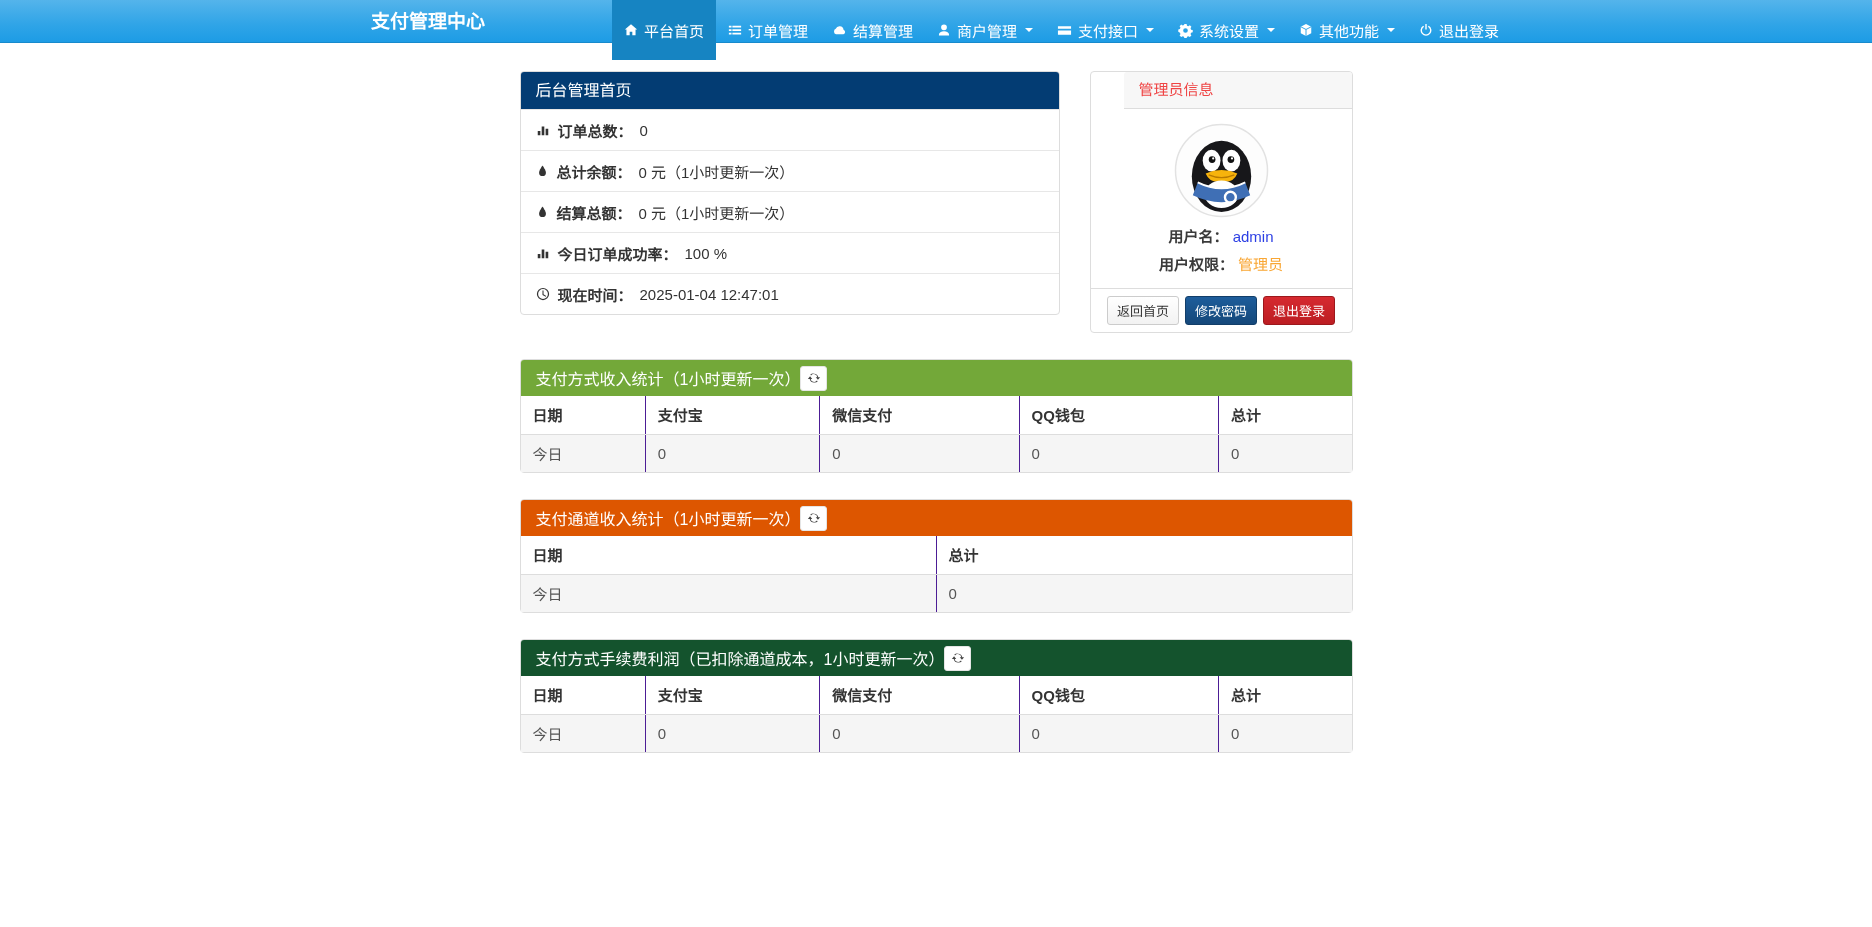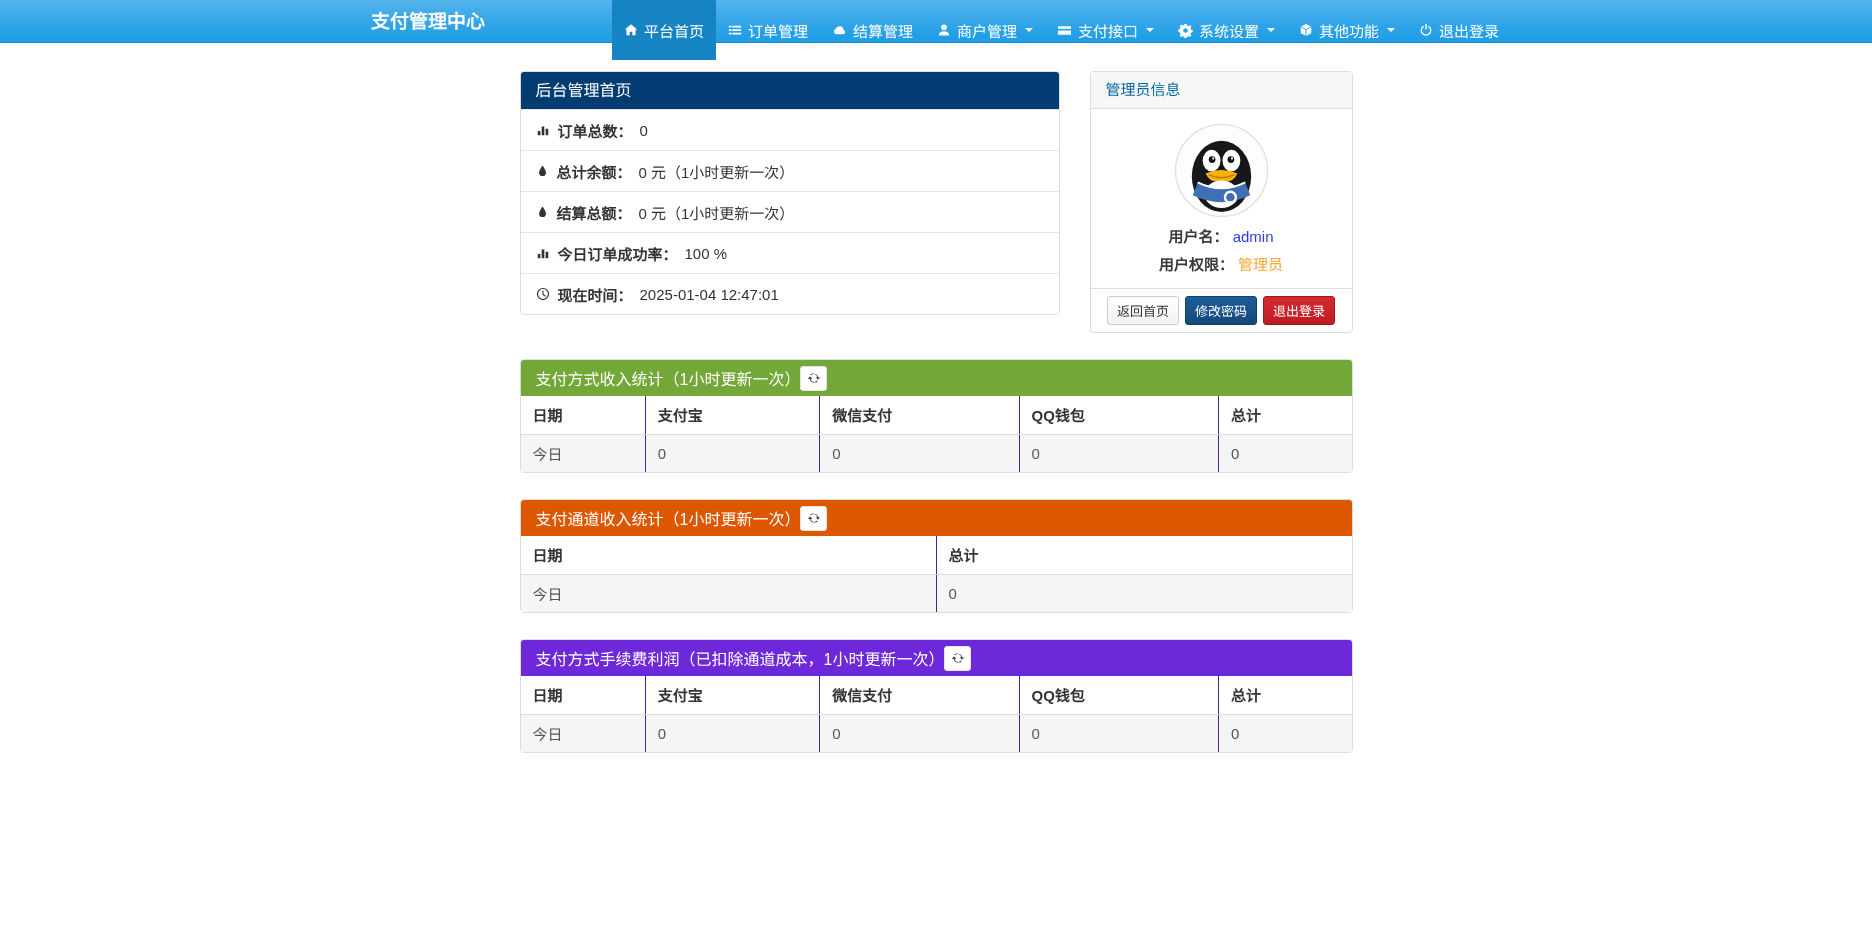--- a/index.html
+++ b/index.html
@@ -24,39 +24,39 @@
   
   .panel { border:1px solid #ddd; border-radius:4px; background:#fff; }
   .panel-head-navy { background:#033c73; color:#fff; font-size:16px; padding:0 15px; height:37px; line-height:37px; border-radius:3px 3px 0 0; }
   .stat-row { display:flex; align-items:center; height:41px; padding:0 15px; font-size:15px; color:#333; border-top:1px solid #e7e7e7; }
   .stat-row:first-of-type { border-top:none; }
   .stat-row .s-icon { margin-right:8px; display:flex; }
   .stat-label { font-weight:bold; }
   .stat-value { margin-left:7px; }
 
   
-  .admin-head { background:#f7f7f7; color:#0369a1; font-size:15px; padding:0 15px; height:37px; line-height:36px; border-bottom:1px solid #ddd; border-radius:3px 3px 0 0; }
+  .admin-head { background:#f7f7f7; color:#ef4444; font-size:15px; padding:0 15px; height:37px; line-height:36px; border-bottom:1px solid #ddd; border-radius:3px 3px 0 0;margin-left:33px; }
   .admin-body { padding:14px 10px 14px; text-align:center; }
   .avatar-wrap { width:95px; height:95px; margin:0 auto; }
   .admin-line { font-size:15px; margin-top:7px; color:#3a3a3a; }
   .admin-line .lbl { font-weight:bold; }
   .link-user { color:#2c3fe4; text-decoration:none; }
   .link-role { color:#f9a633; text-decoration:none; }
   .admin-foot { border-top:1px solid #ddd; padding:7px 6px; display:flex; justify-content:center; gap:6px; }
   .btn { font-size:13px; padding:4px 9px; border-radius:3px; cursor:pointer; white-space:nowrap; font-family:Liberation Sans, sans-serif; }
   .btn-default { background:linear-gradient(#fff,#f2f2f2); border:1px solid #ccc; color:#333; }
   .btn-primary { background:linear-gradient(#1d5d9b,#15487a); border:1px solid #123e69; color:#fff; }
   .btn-danger  { background:linear-gradient(#d62a30,#bc1d22); border:1px solid #9c181c; color:#fff; }
 
   
   .section { margin-top:26px; border:1px solid #ddd; border-radius:4px; }
   .section-bar { height:36px; display:flex; align-items:center; justify-content:flex-start; padding:0 6px 0 15px; color:#fff; font-size:16px; border-radius:3px 3px 0 0; }
   .bar-green { background:#73a839; }
   .bar-orange { background:#dd5600; }
-  .bar-tan { background:#6d28d9; }
+  .bar-tan { background:#14532d; }
   .refresh-btn { width:27px; height:25px; background:#fff; border:1px solid #e5e5e5; border-radius:3px; display:flex; align-items:center; justify-content:center; cursor:pointer; }
   table { width:100%; border-collapse:collapse; font-size:15px; table-layout:fixed; }
   th, td { text-align:left; padding:0 12px; height:38px; border-left:1px solid #4c1d95; }
   th:first-child, td:first-child { border-left:none; }
   thead th { background:#fff; color:#333; font-weight:bold; border-bottom:1px solid #ddd; }
   tbody td { background:#f5f5f5; color:#555; }
   tbody tr { border-radius:0 0 3px 3px; }
 </style>
 </head>
 <body>

